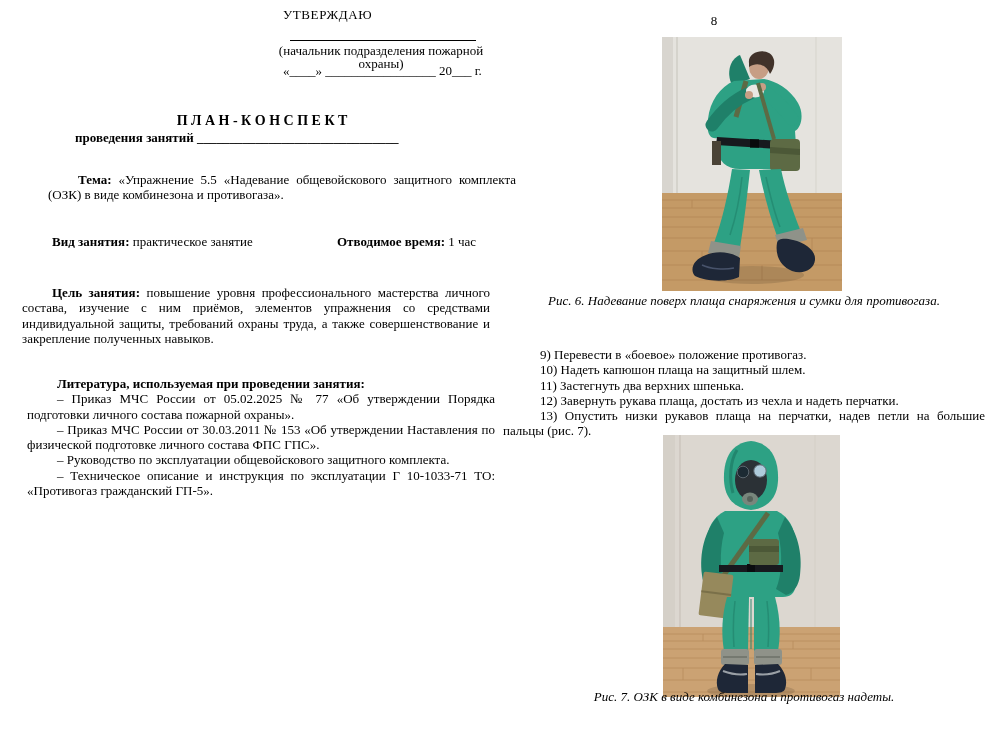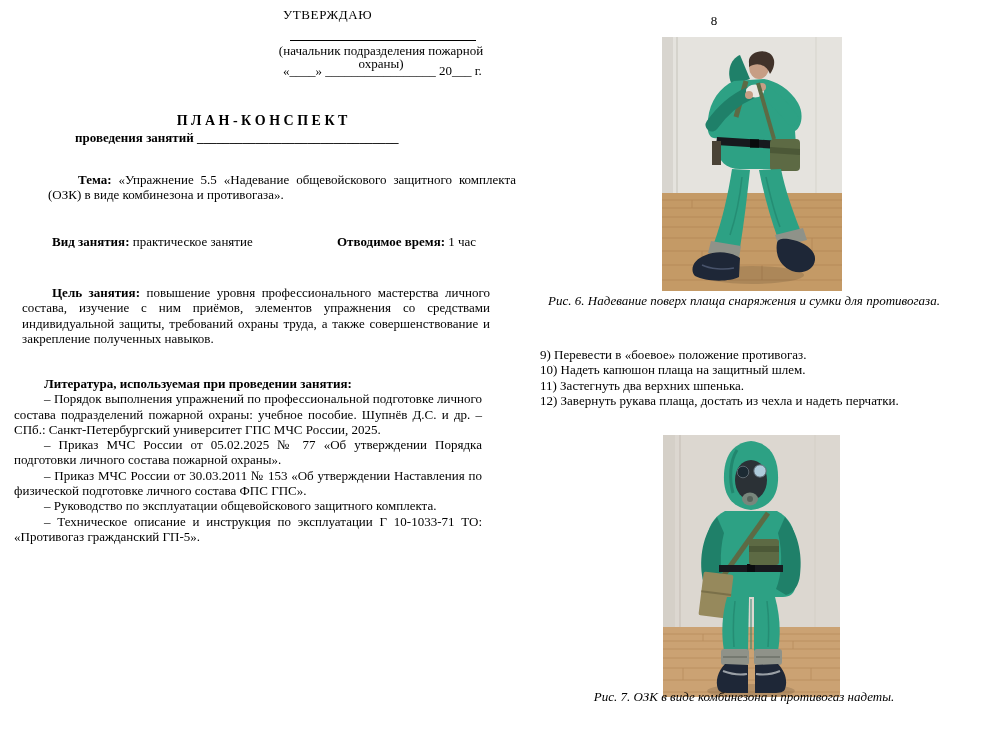--- a/index.html
+++ b/index.html
@@ -16,21 +16,21 @@
   .sig-line{top:40px;left:290px;width:186px;height:0;border-bottom:1.3px solid #000;}
   .approval-sub{top:44px;left:274px;width:214px;text-align:center;font-size:13px;line-height:13px;}
   .approval-date{top:63px;left:283px;font-size:13px;}
   .doc-title{top:113px;left:28px;width:468px;text-align:center;font-weight:bold;font-size:14px;}
   .doc-subtitle{top:130px;left:75px;font-weight:bold;}
   .para{ text-align:justify;text-indent:30px;}
   .theme{top:172px;left:22px;width:468px;margin-left:26px;}
   .vid-row{top:234px;left:52px;width:438px;}
   .vid-right{position:absolute;left:285px;top:0;white-space:nowrap;}
   .goal{top:285px;left:22px;width:468px;}
-  .lit{top:376px;left:14px;width:468px;}
+  .lit{top:376px;left:27px;width:468px;}
   .lit-head{font-weight:bold;text-indent:30px;}
   .lit .item{text-align:justify;text-indent:30px;}
   
   .page-number{top:13px;left:699px;width:30px;text-align:center;}
   .caption{left:503px;width:482px;text-align:center;font-style:italic;}
   .caption6{top:293px;}
   .caption7{top:689px;}
   .steps{top:323px;left:503px;width:482px;margin-top:24px;}
   .step{text-align:justify;text-indent:37px;}
   .photo{border:0;}
@@ -70,21 +70,20 @@
 
     <div class="abs vid-row">
       <span><b>Вид занятия:</b><span> практическое занятие</span></span>
       <span class="vid-right"><b>Отводимое время:</b><span> 1 час</span></span>
     </div>
 
     <p class="abs para goal"><b>Цель занятия:</b><span> повышение уровня профессионального мастерства личного состава, изучение с ним приёмов, элементов упражнения со средствами индивидуальной защиты, требований охраны труда, а также совершенствование и закрепление полученных навыков.</span></p>
 
     <div class="abs lit">
       <p class="lit-head">Литература, используемая при проведении занятия:</p>
-      <p class="item">– Порядок выполнения упражнений по профессиональной подготовке личного состава подразделений пожарной охраны: учебное пособие. Шупнёв Д.С. и др. –СПб.: Санкт-Петербургский университет ГПС МЧС России, 2025.</p>
       <p class="item">– Приказ МЧС России от 05.02.2025 № 77 «Об утверждении Порядка подготовки личного состава пожарной охраны».</p>
       <p class="item">– Приказ МЧС России от 30.03.2011 № 153 «Об утверждении Наставления по физической подготовке личного состава ФПС ГПС».</p>
       <p class="item">– Руководство по эксплуатации общевойскового защитного комплекта.</p>
       <p class="item">– Техническое описание и инструкция по эксплуатации Г 10-1033-71 ТО: «Противогаз гражданский ГП-5».</p>
     </div>
   </section>
 
   <section>
 
     <div class="abs page-number">8</div>
@@ -142,20 +141,21 @@
       </svg>
     </figure>
 
     <div class="abs caption caption6">Рис. 6. Надевание поверх плаща снаряжения и сумки для противогаза.</div>
 
     <div class="abs steps">
       <p class="step">9) Перевести в «боевое» положение противогаз.</p>
       <p class="step">10) Надеть капюшон плаща на защитный шлем.</p>
       <p class="step">11) Застегнуть два верхних шпенька.</p>
       <p class="step">12) Завернуть рукава плаща, достать из чехла и надеть перчатки.</p>
+      <p class="step">13) Опустить низки рукавов плаща на перчатки, надев петли на большие пальцы (рис. 7).</p>
     </div>
 
     <figure class="abs photo photo2" title="Пожарный в ОЗК в виде комбинезона с надетым противогазом">
       <svg viewBox="0 0 177 262" preserveAspectRatio="none">
         <rect class="c-wall2" x="0" y="0" width="177" height="192"></rect>
         <rect x="0" y="0" width="12" height="192" fill="#d2cdc5" opacity="0.7"></rect>
         <line x1="17" y1="0" x2="17" y2="192" stroke="#cac4bc" stroke-width="1.4"></line>
         <line x1="152" y1="0" x2="152" y2="192" stroke="#d5d0c8" stroke-width="1.2"></line>
         <rect class="c-floor2" x="0" y="192" width="177" height="70"></rect>
         <g class="s-floorline" stroke-width="0.9" opacity="0.5">

